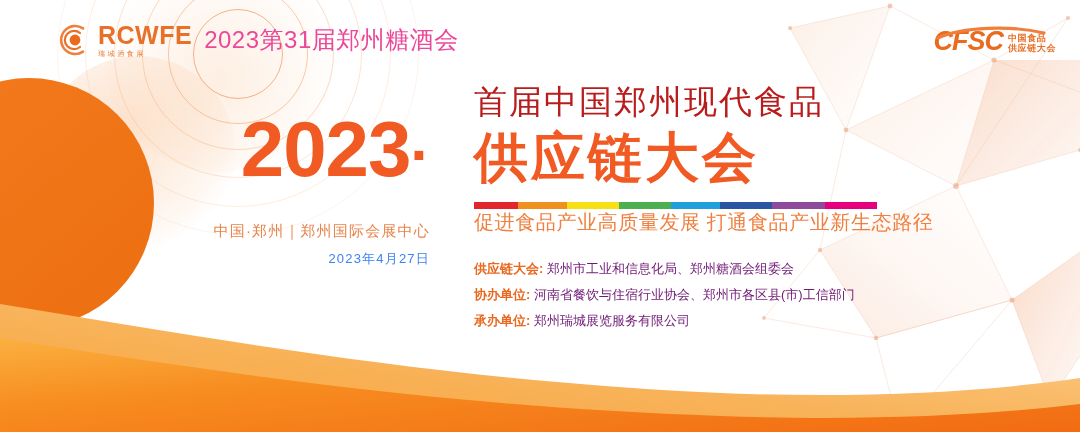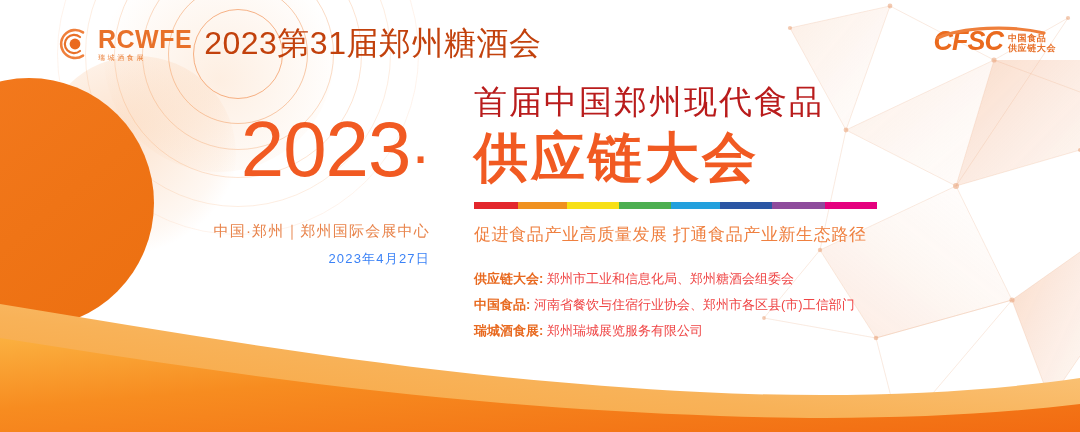--- a/index.html
+++ b/index.html
@@ -64,37 +64,37 @@
   .logo-left .wordblock { display:flex; flex-direction:column; line-height:1; margin-left:-2px; }
   .logo-left .rcwfe {
     font-size:25px; font-weight:bold; letter-spacing:.5px;
     color:#e8712a; font-family:"Liberation Sans",sans-serif;
   }
   .logo-left .rcwfe-sub {
     font-size:7px; letter-spacing:2.6px; color:#ea7c33;
     margin-top:2px; white-space:nowrap;
   }
   .logo-left .event-name {
-    font-size:32px; color:#c2410c; font-weight:500;
+    font-size:24px; color:#ec4899; font-weight:500;
     white-space:nowrap; margin-left:4px; letter-spacing:.5px;
   }
 
   .logo-right { position:absolute; right:24px; top:28px; display:flex; align-items:center; gap:5px; }
   .logo-right .cfsc {
     position:relative; font-size:27px; font-weight:bold; font-style:italic;
     letter-spacing:-1px; color:#ea6a1e; line-height:1;
   }
   .logo-right .swoosh { position:absolute; left:2px; top:-9px; }
   .logo-right .cn { display:flex; flex-direction:column; line-height:1.15; margin-top:3px; }
   .logo-right .cn span { font-size:9px; color:#e8712a; font-weight:bold; letter-spacing:.6px; white-space:nowrap; }
 
   
   .left-col { position:absolute; left:0; top:110px; width:452px; text-align:right; padding-right:22px; }
   .year-row {
-    font-size:78px; font-weight:normal; color:#f15a22;
+    font-size:78px; font-weight:bold; color:#f15a22;
     line-height:1; letter-spacing:-1px; white-space:nowrap;
   }
   .year-row .dot { font-size:62px; }
   .venue {
     margin-top:34px; font-size:15px; color:#e8834a;
     letter-spacing:1.2px; white-space:nowrap;
   }
   .date {
     margin-top:9px; font-size:13px; color:#3b82f6;
     letter-spacing:1.2px; white-space:nowrap;
@@ -116,30 +116,30 @@
       #e3262c 0%, #e3262c 11%,
       #f0911f 11%, #f0911f 23%,
       #f7e016 23%, #f7e016 36%,
       #4caf50 36%, #4caf50 49%,
       #22a0dd 49%, #22a0dd 61%,
       #2b56a4 61%, #2b56a4 74%,
       #8e4b9c 74%, #8e4b9c 87%,
       #e5007e 87%, #e5007e 100%);
   }
   .tagline {
-    margin-top:14px; font-size:17px; color:#ef8040;
+    font-size:20px; color:#ef8040;
     letter-spacing:.6px; white-space:nowrap;
   }
   .orgs { margin-top:26px; }
   .org-row {
     font-size:13px; color:#ee7a33; line-height:1;
     margin-bottom:13px; white-space:nowrap;
   }
   .org-row .lbl { font-weight:bold; color:#e8691f; }
-  .org-row .val { color:#ef4444; }
+  .org-row .val { color:#701a75; }
 </style>
 </head>
 <body>
 
 <div id="banner">
 
   <div class="bg-layer">
 
     <div class="blob-tint"></div>
 
@@ -273,23 +273,23 @@
     <div class="head-line1">首届中国郑州现代食品</div>
     <div class="head-line2">供应链大会</div>
     <div class="colorbar"></div>
     <div class="tagline">促进食品产业高质量发展 打通食品产业新生态路径</div>
     <div class="orgs">
       <div class="org-row">
         <span class="lbl">供应链大会:</span>
         <span class="val">郑州市工业和信息化局、郑州糖酒会组委会</span>
       </div>
       <div class="org-row">
-        <span class="lbl">中国食品:</span>
+        <span class="lbl">协办单位:</span>
         <span class="val">河南省餐饮与住宿行业协会、郑州市各区县(市)工信部门</span>
       </div>
       <div class="org-row">
-        <span class="lbl">瑞城酒食展:</span>
+        <span class="lbl">承办单位:</span>
         <span class="val">郑州瑞城展览服务有限公司</span>
       </div>
     </div>
   </div>
 
 </div>
 
 </body></html>

